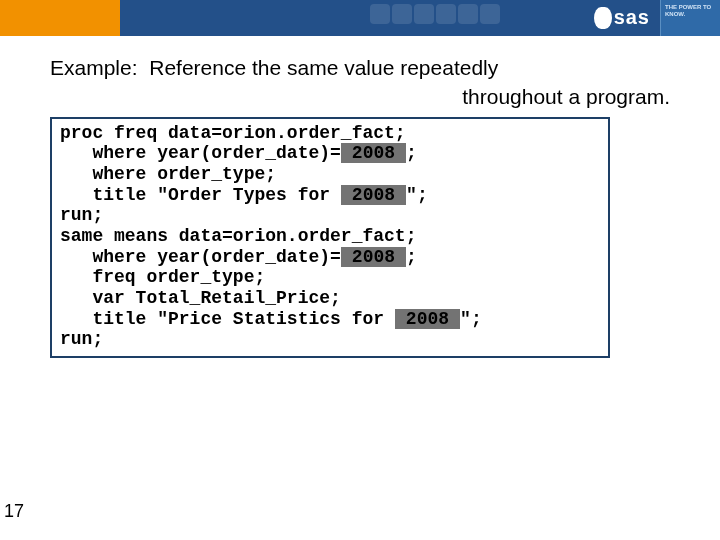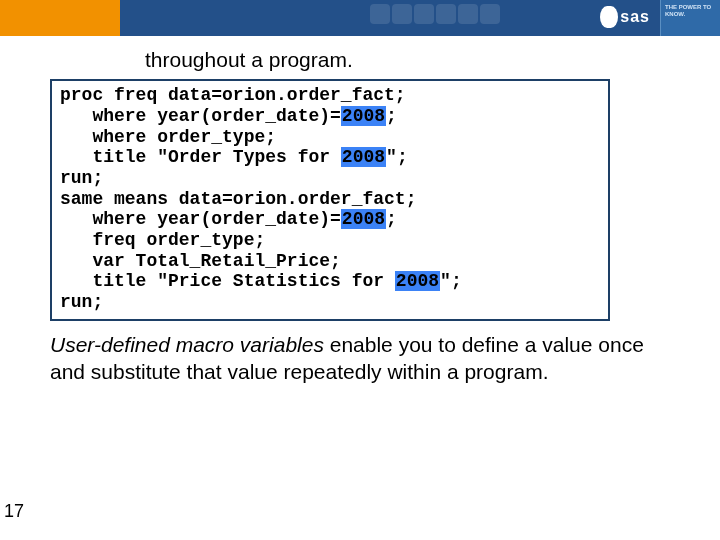--- a/index.html
+++ b/index.html
@@ -44,21 +44,21 @@
   }
   .sas-logo .s-shape {
     width: 18px; height: 22px;
     background: #fff;
     border-radius: 40% 40% 40% 40% / 50% 50% 50% 50%;
     position: relative;
   }
   .sas-logo .txt {
     color: #fff;
     font-weight: bold;
-    font-size: 16px;
+    font-size: 20px;
     letter-spacing: 1px;
   }
   .power-badge {
     position: absolute;
     right: 0; top: 0;
     width: 60px; height: 36px;
     background: #2f6aa8;
     color: #cfe2f5;
     font-size: 6px;
     line-height: 7px;
@@ -83,36 +83,37 @@
   }
   .example-line {
     font-size: 21px;
     margin: 8px 0 2px 0;
     line-height: 1.3;
   }
   .example-indent {
     font-size: 21px;
     margin: 0 0 6px 95px;
     line-height: 1.3;
+    text-align: right;
   }
   .codebox {
     border: 2.5px solid #1d3f66;
     padding: 4px 8px 6px 8px;
     margin: 4px 0 8px 0;
     font-family: "Courier New", monospace;
     font-size: 18px;
     line-height: 1.15;
     font-weight: bold;
     white-space: pre;
     width: 560px;
     box-sizing: border-box;
   }
   .codebox .hl {
-    background: #3b82f6;
-    padding: 0 1px;
+    background: #737373;
+    padding: 0 11px;
   }
   .bottom-text {
     font-size: 21px;
     margin: 10px 0 0 0;
     line-height: 1.3;
     max-width: 620px;
   }
   .bottom-text .em {
     font-style: italic;
   }
@@ -139,32 +140,32 @@
   </div>
   <div class="sas-logo">
     <div class="s-shape"></div>
     <div class="txt">sas</div>
   </div>
   <div class="power-badge">THE POWER TO KNOW.</div>
 </div>
 
 <div class="page">
 
+  <div class="example-line">
+    <span>Example:</span>&nbsp;&nbsp;<span>Reference the same value repeatedly</span>
+  </div>
   <div class="example-indent">throughout a program.</div>
 
   <div class="codebox"><span>proc freq data=orion.order_fact;</span>
 <span>   where year(order_date)=</span><span class="hl">2008</span><span>;</span>
 <span>   where order_type;</span>
 <span>   title "Order Types for </span><span class="hl">2008</span><span>";</span>
 <span>run;</span>
 <span>same means data=orion.order_fact;</span>
 <span>   where year(order_date)=</span><span class="hl">2008</span><span>;</span>
 <span>   freq order_type;</span>
 <span>   var Total_Retail_Price;</span>
 <span>   title "Price Statistics for </span><span class="hl">2008</span><span>";</span>
 <span>run;</span></div>
 
-  <div class="bottom-text">
-    <span class="em">User-defined macro variables</span><span> enable you to define a value once and substitute that value repeatedly within a program.</span>
-  </div>
 </div>
 
 <div class="pagenum">17</div>
 
 </body></html>

